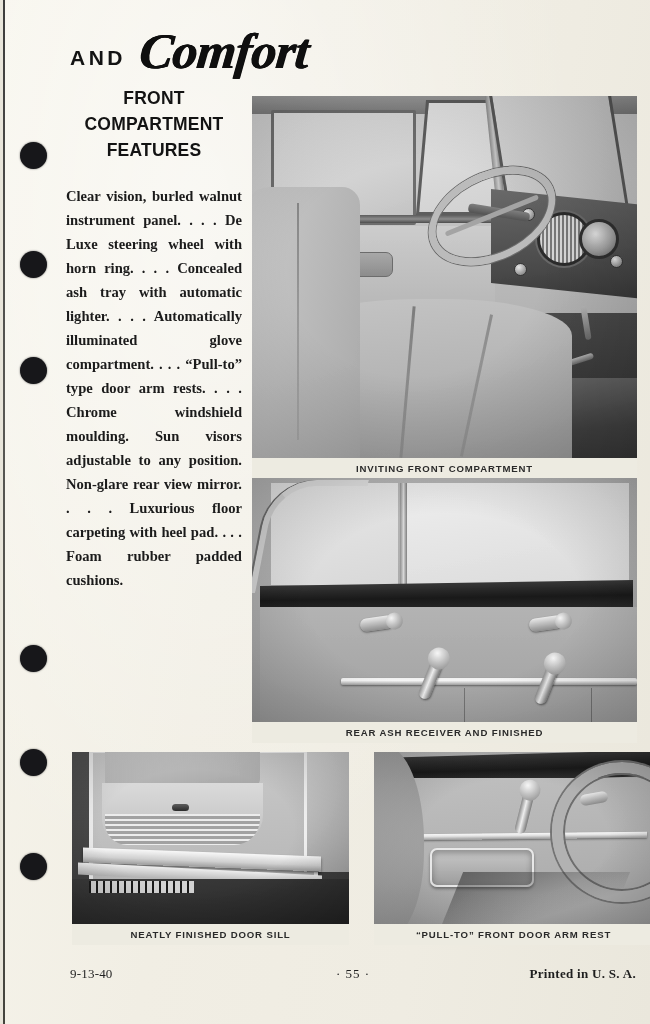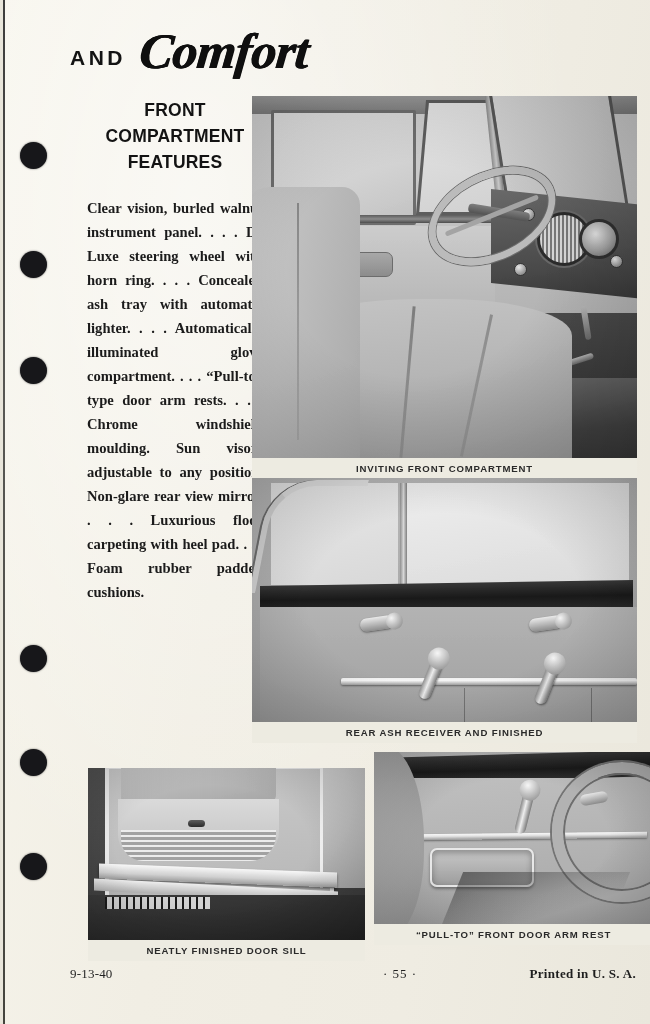--- a/index.html
+++ b/index.html
@@ -76,23 +76,22 @@
     color: #0f0f0f;
     line-height: 1;
     margin-left: 14px;
     transform: skewX(-6deg);
     text-shadow: 0.6px 0 0 #0f0f0f, -0.4px 0 0 #0f0f0f;
   }
 
   
   #left-column {
     position: absolute;
-    left: 66px; top: 98px;
+    left: 66px; top: 86px;
     width: 176px;
-    margin-left: 21px;
   }
   #section-heading {
     font-family: "Liberation Sans", sans-serif;
     font-weight: 700;
     font-size: 17.5px;
     line-height: 1.48;
     letter-spacing: 0.2px;
     text-align: center;
     color: #131313;
     margin: 0 0 20px 0;
@@ -483,21 +482,20 @@
     font-family: "Liberation Serif", serif;
     font-size: 13px;
     color: #1f1f1f;
   }
   #footer-date { letter-spacing: 0.2px; }
   #footer-page {
     position: absolute;
     left: 50%;
     transform: translateX(-50%);
     letter-spacing: 1px;
-    margin-left: 47px;
   }
   #footer-printed { letter-spacing: 0.3px; font-weight: bold; }
 </style>
 </head>
 <body>
 
 <div id="page" style="background-color: rgb(244, 241, 232);">
 
   <div id="paper-texture"></div>
   <div id="scan-edge-left2"></div>
@@ -567,21 +565,21 @@
       <div class="p2-chrome-strip"></div>
       <div class="p2-handle" style="left:28%; top:57%;"></div>
       <div class="p2-handle" style="left:72%; top:57%;"></div>
       <div class="p2-crank" style="left:45%; top:73%;"></div>
       <div class="p2-crank" style="left:75%; top:75%;"></div>
       <div class="p2-vignette"></div>
     </div>
     <figcaption class="caption">REAR ASH RECEIVER AND FINISHED</figcaption>
   </figure>
 
-  <figure class="photo-block" id="photo-block-3" style="margin:16px;">
+  <figure class="photo-block" id="photo-block-3" style="margin:0;">
     <div class="photo">
       <div class="p3-bg"></div>
       <div class="p3-opening"></div>
       <div class="p3-seat"></div>
       <div class="p3-kickpanel"></div>
       <div class="p3-ribs"></div>
       <div class="p3-latch"></div>
       <div class="p3-door-out"></div>
       <div class="p3-scuff"></div>
       <div class="p3-sill2"></div>

